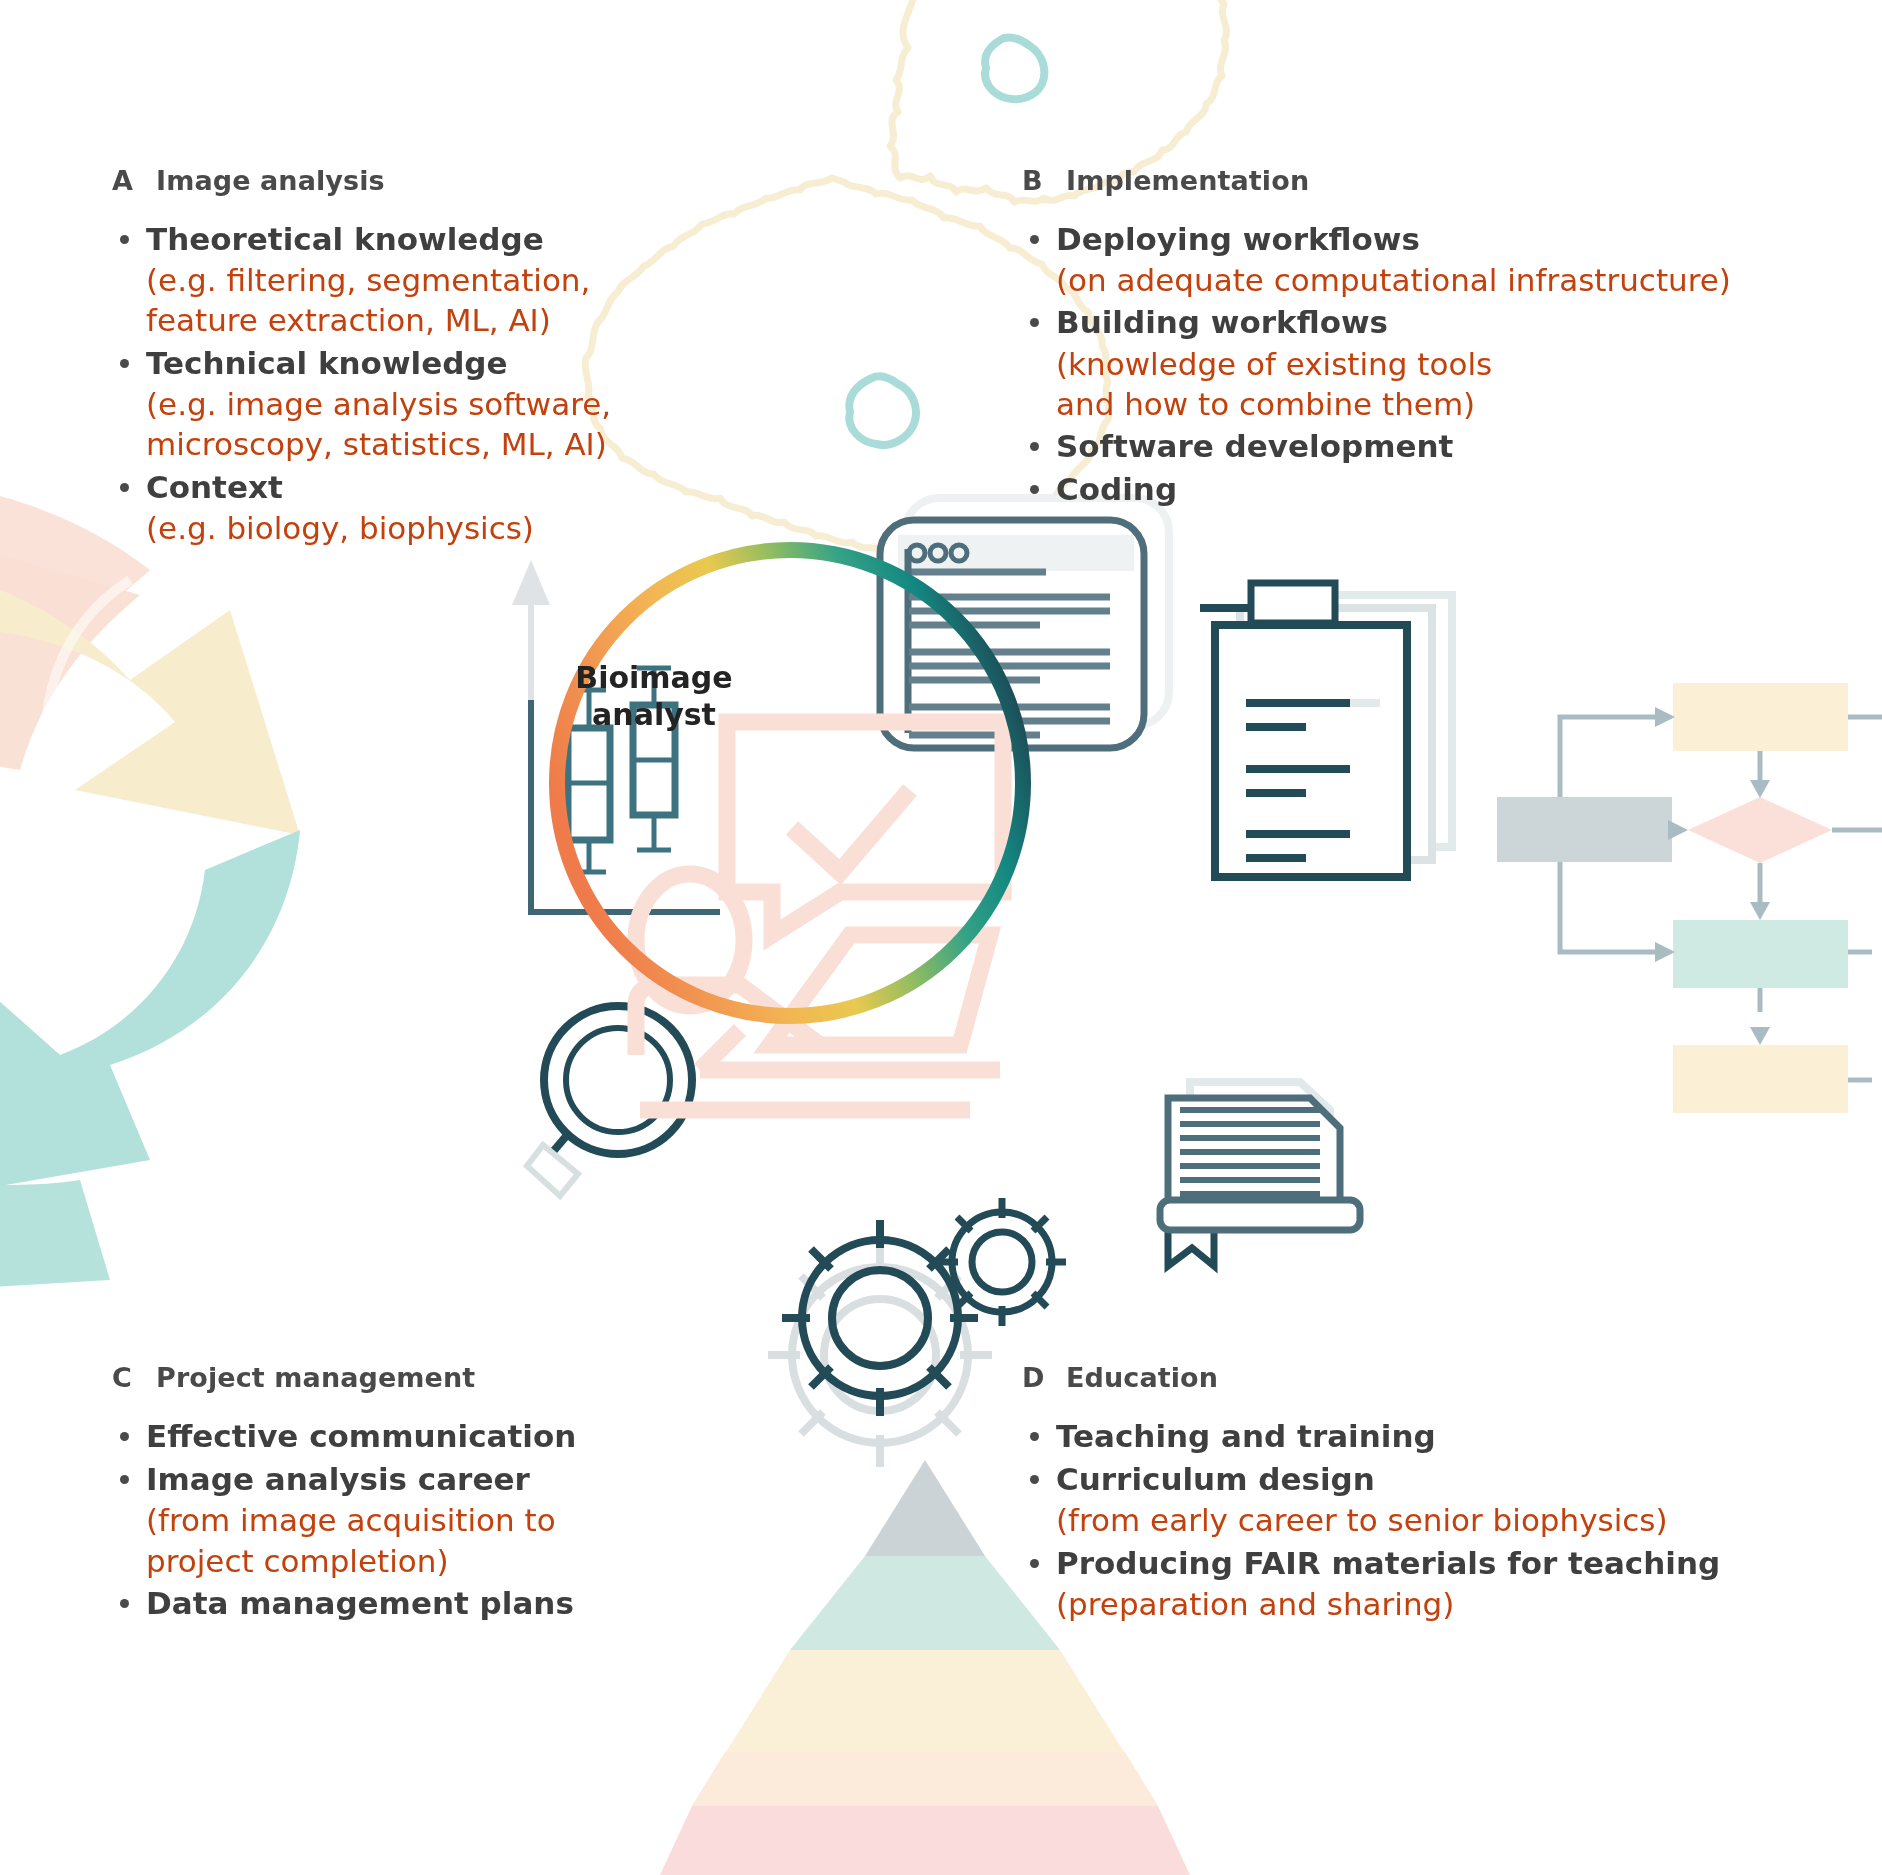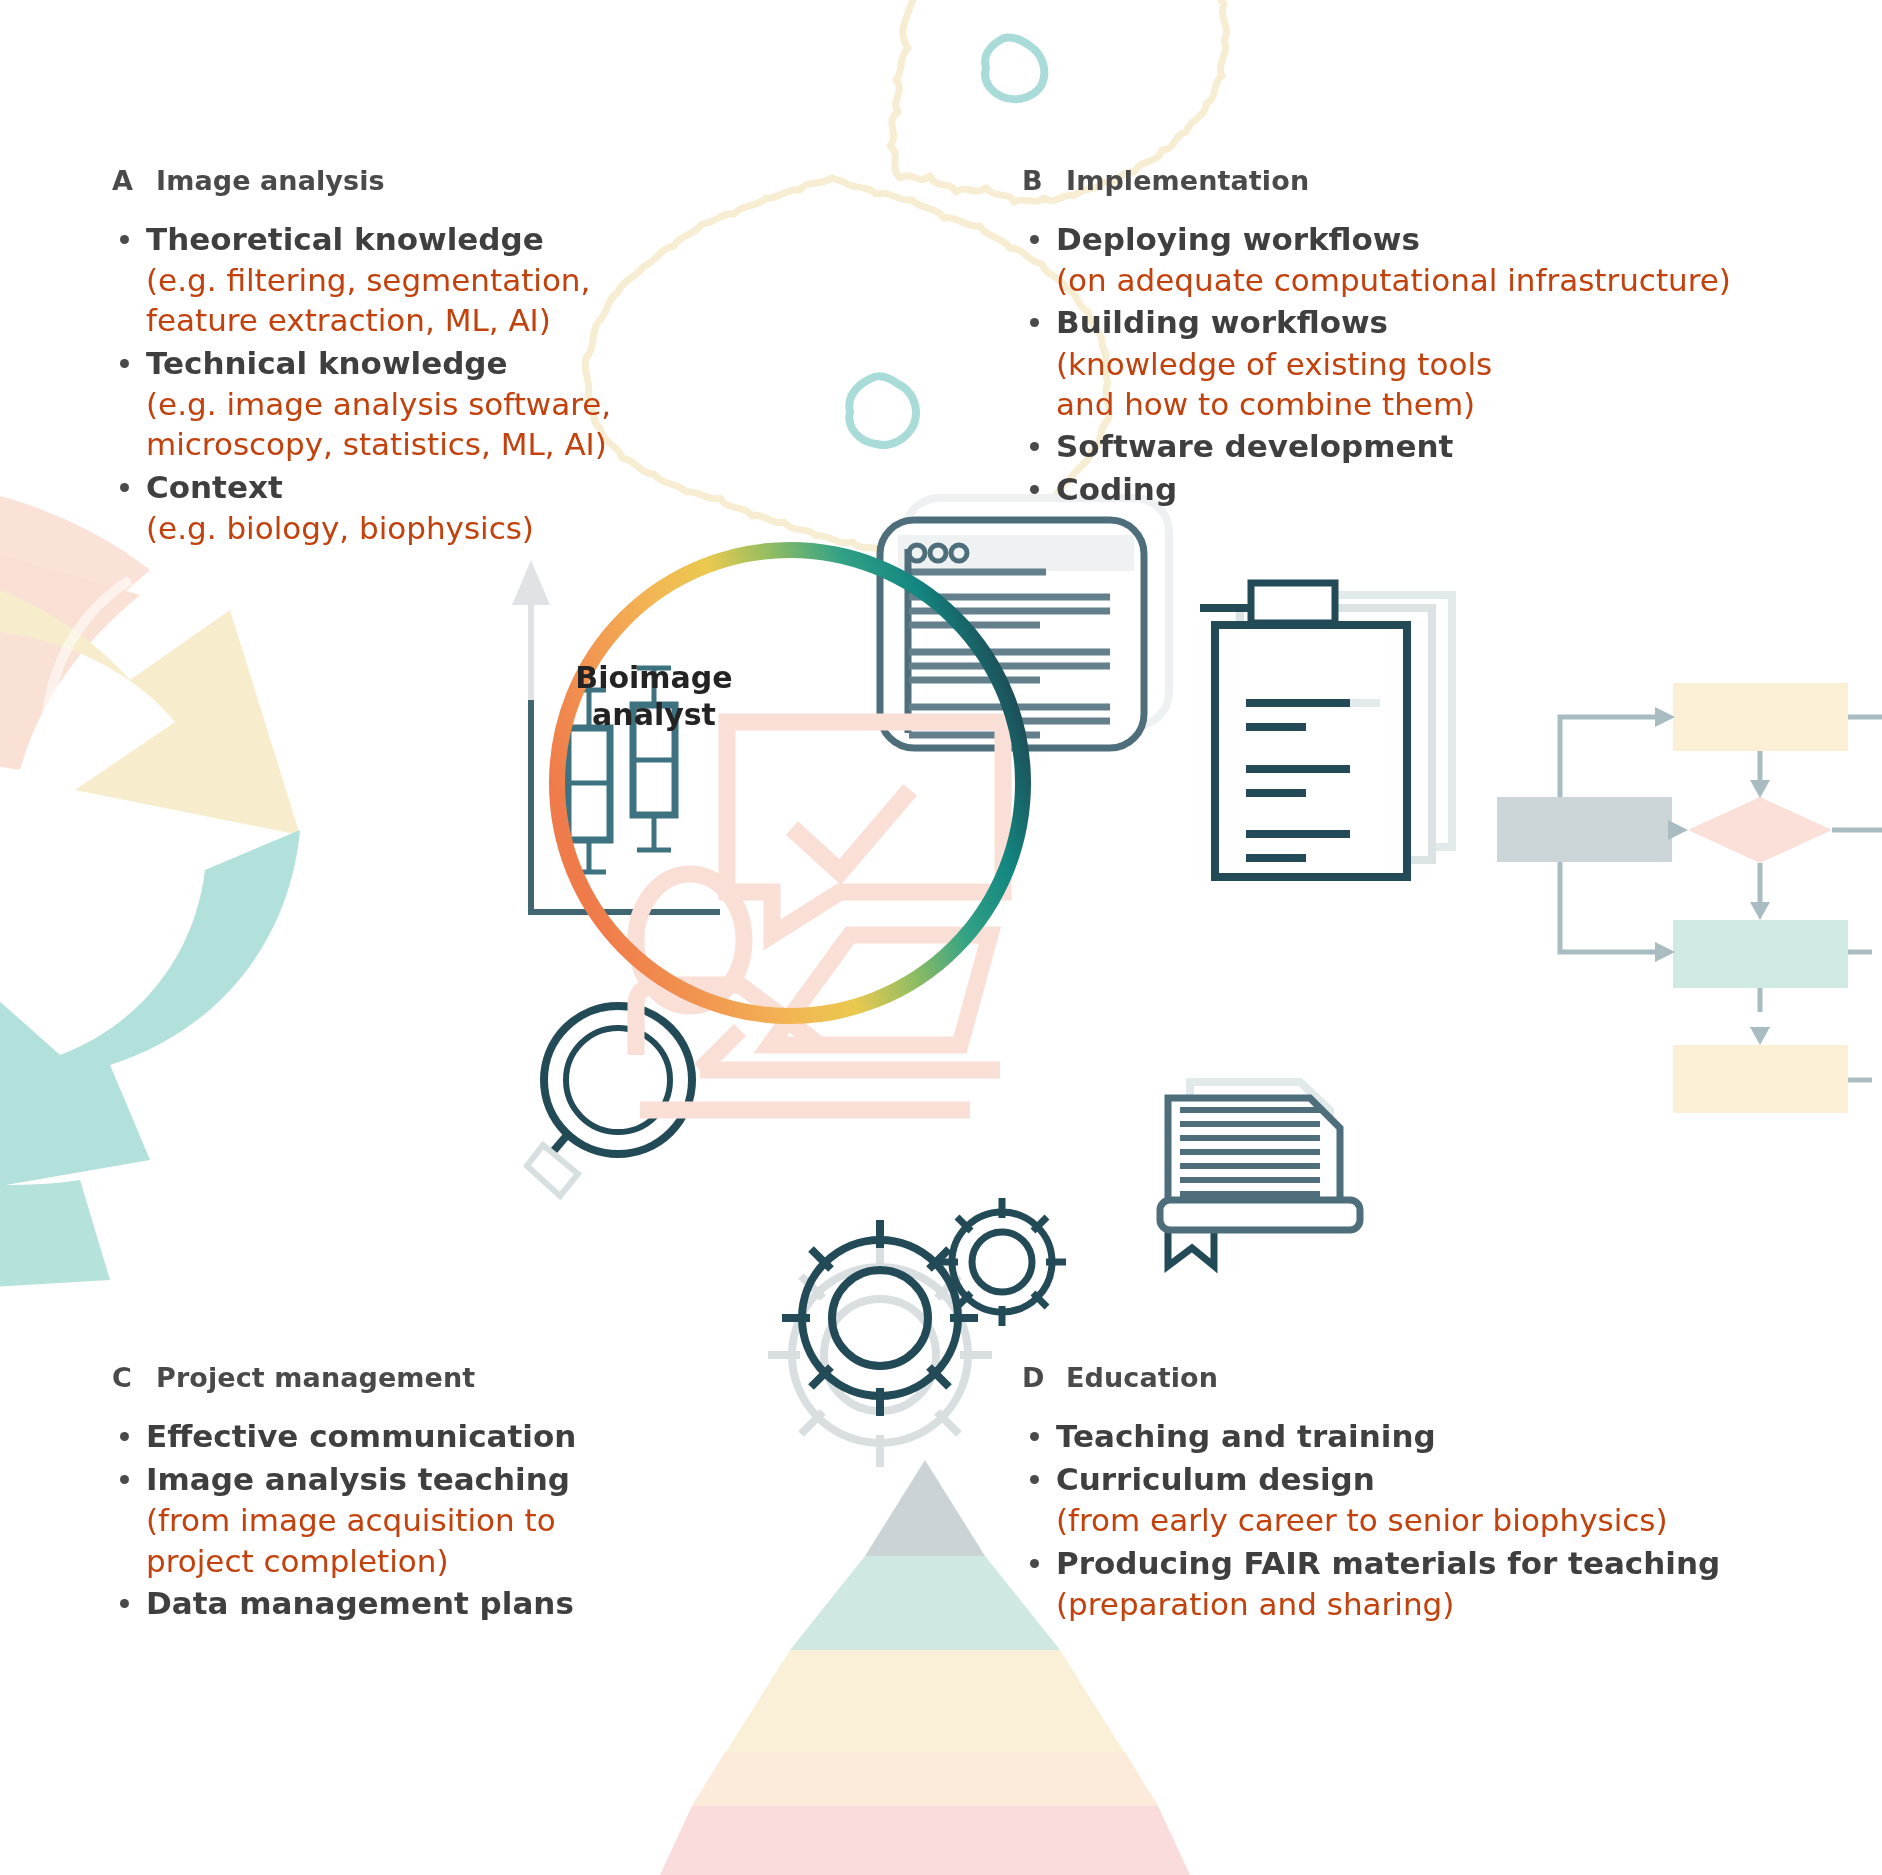--- a/index.html
+++ b/index.html
@@ -426,21 +426,21 @@
 
   <div class="panel" id="panel-c">
     <div class="panel-title">
       <span class="letter">C</span><span>Project management</span>
     </div>
     <ul class="bullets">
       <li>
         <span class="b-main">Effective communication</span>
       </li>
       <li>
-        <span class="b-main">Image analysis teaching</span>
+        <span class="b-main">Image analysis career</span>
         <span class="b-sub">(from image acquisition to
 project completion)</span>
       </li>
       <li>
         <span class="b-main">Data management plans</span>
       </li>
     </ul>
   </div>
 
   <div class="panel" id="panel-d">

